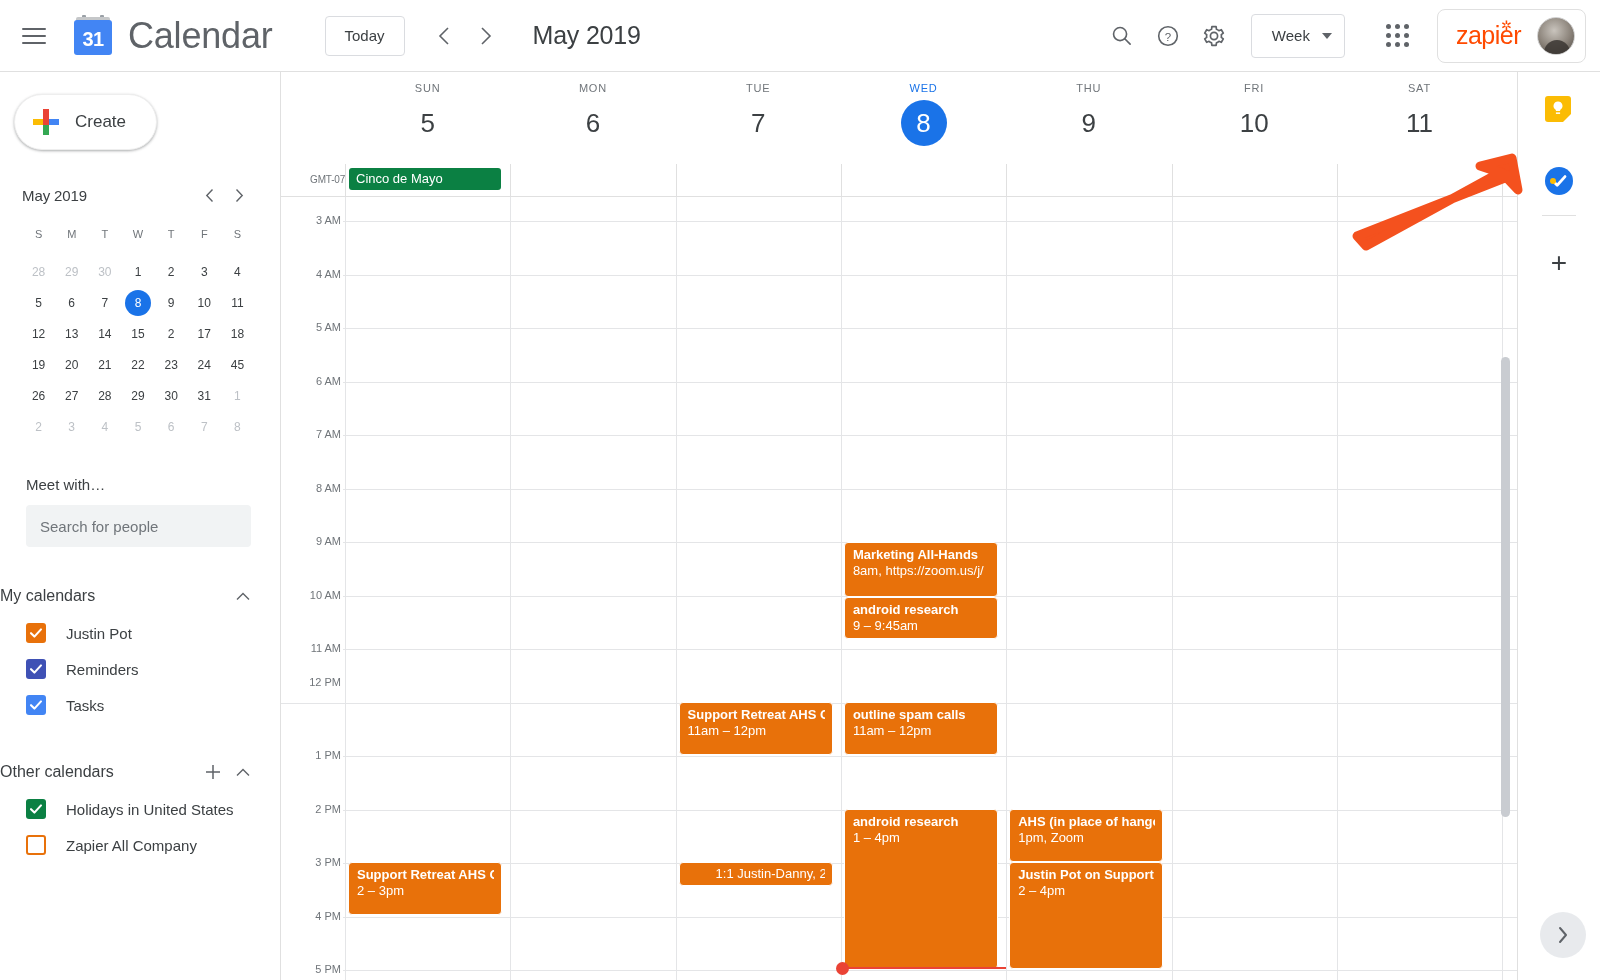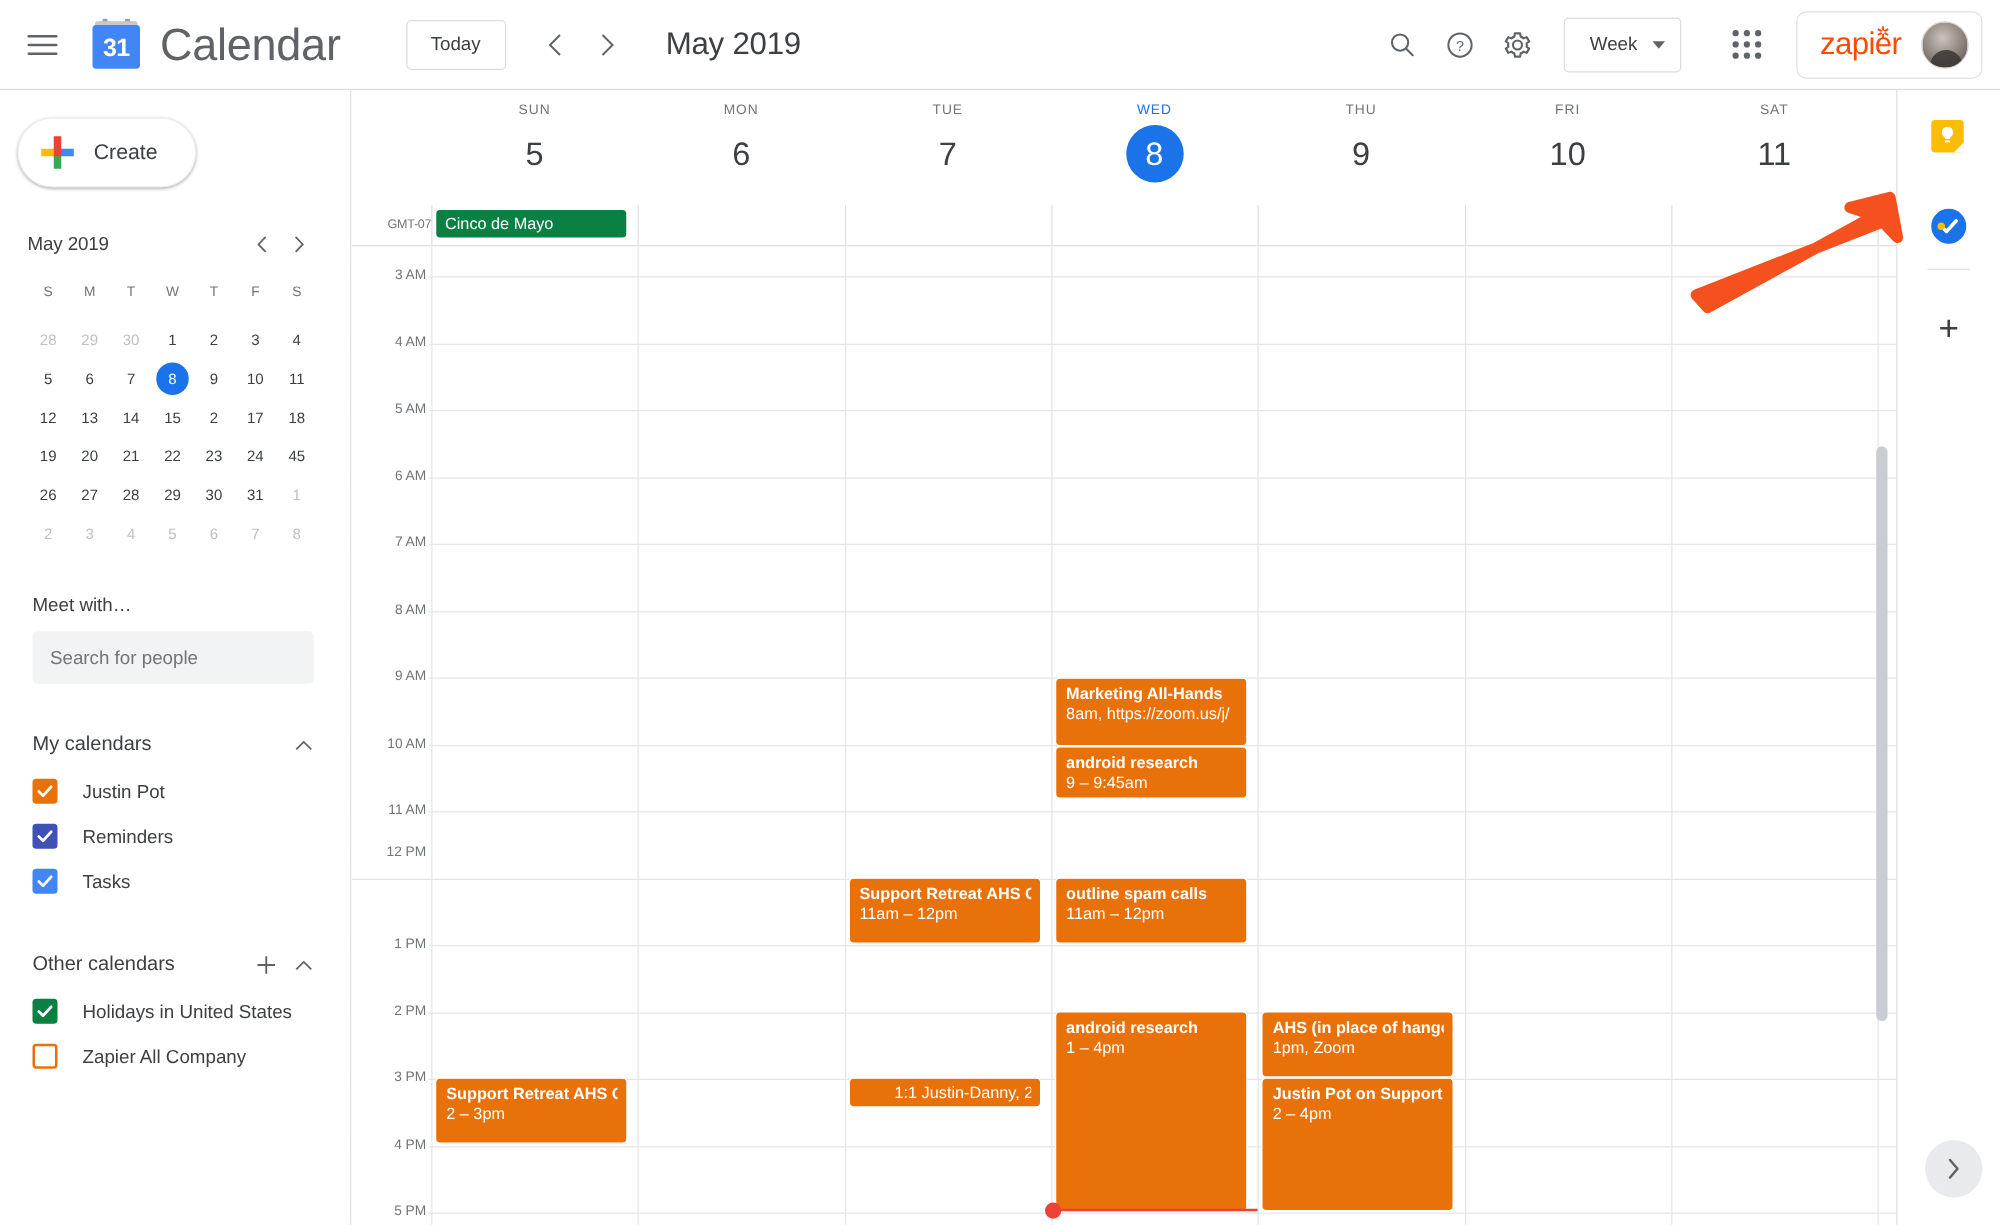--- a/index.html
+++ b/index.html
@@ -152,21 +152,21 @@
   .meet-title { margin: 34px 0 0 26px; font-size: 15px; color:#3c4043; font-weight:500; }
   .meet-search {
     margin: 12px 0 0 26px; width: 225px; height: 42px; background:#f1f3f4;
     border:none; border-radius: 4px; padding: 0 14px; font-size:15px; color:#3c4043;
     font-family:"Liberation Sans", sans-serif;
   }
   .meet-search::placeholder { color:#70757a; }
 
   .cal-section { margin-top: 30px; }
   .cal-sec-head {
-    display:flex; align-items:center; height: 38px; padding-left: 26px; padding-right: 22px;
+    display:flex; align-items:center; height: 38px; padding-right: 22px;
   }
   .cal-sec-title { font-size: 16px; color:#3c4043; font-weight:500; flex:1; }
   .cal-sec-btn {
     width: 30px; height: 30px; display:flex; align-items:center; justify-content:center;
     cursor:pointer; color:#5f6368;
   }
   .cal-item {
     display:flex; align-items:center; height: 36px; padding-left: 26px; gap: 20px; cursor:pointer;
   }
   .cb {

